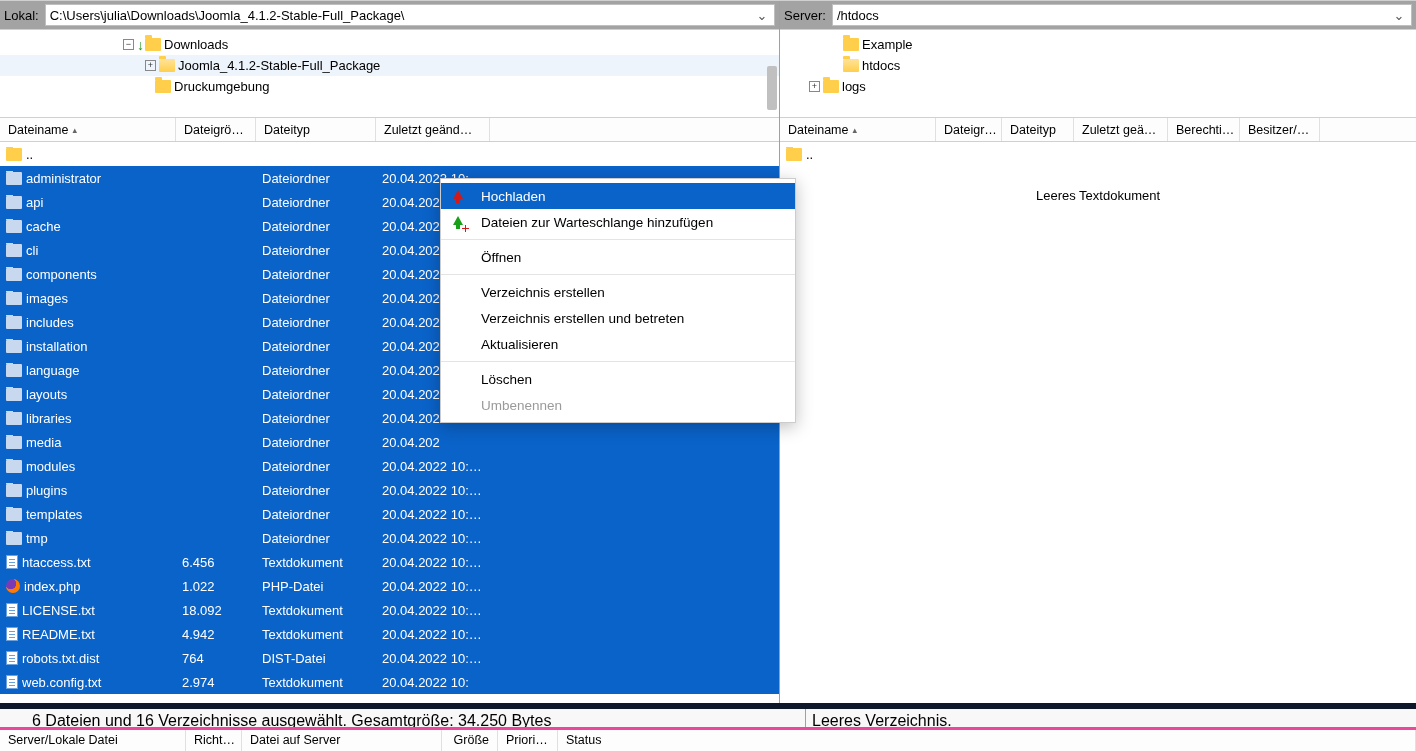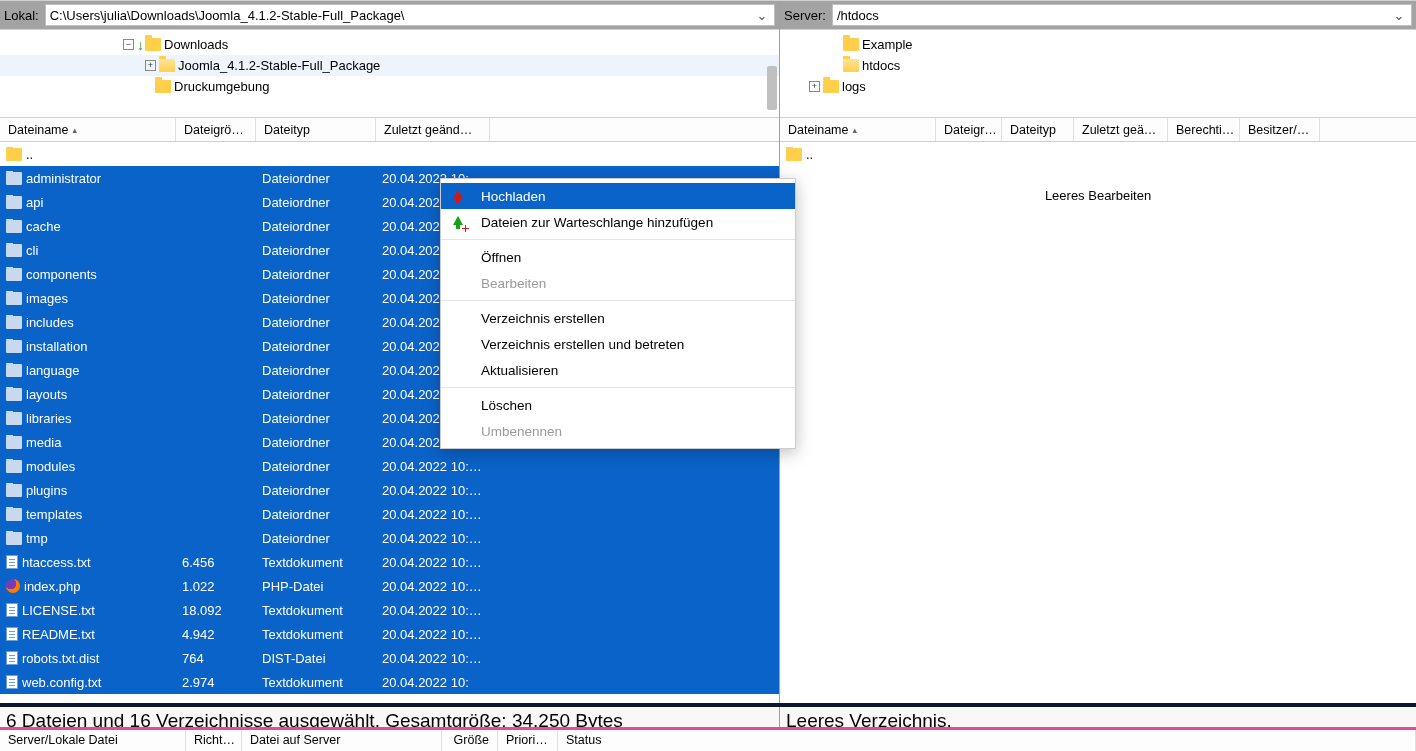--- a/index.html
+++ b/index.html
@@ -195,24 +195,25 @@
 
   .empty-msg {
     text-align: center;
     padding-top: 22px;
     color: #000;
     font-size: 13px;
   }
 
   .status-strip {
     height: 24px;
-    border-top: 4px solid #0f172a;
-    display: flex;
-    font-size: 19px;
+    border-top: 6px solid #0f172a;
+    display: flex;
+    font-size: 16px;
     background: #f8f8f8;
+    padding-left: 26px;
   }
   .status-strip .half {
     padding: 3px 6px;
   }
   .status-strip .half.local-s { width: 780px; border-right: 1px solid #a0a0a0; }
   .status-strip .half.server-s { flex: 1; }
 
   .queue-hdr {
     height: 24px;
     display: flex;
@@ -568,21 +569,21 @@
       <div class="col c6">Besitzer/…</div>
     </div>
 
     <div class="list">
       <div class="row parent">
         <div class="cell c1 name-c">
             <span class="folder-icon"></span>
             <span>..</span>
           </div>
       </div>
-      <div class="empty-msg">Leeres Bearbeiten</div>
+      <div class="empty-msg">Leeres Textdokument</div>
     </div>
   </div>
 </div>
 
 <div class="status-strip">
   <div class="half local-s">6 Dateien und 16 Verzeichnisse ausgewählt. Gesamtgröße: 34.250 Bytes</div>
   <div class="half server-s">Leeres Verzeichnis.</div>
 </div>
 
 <div class="queue-hdr">
@@ -605,23 +606,20 @@
     <span class="micon">
         <span class="up-grn"></span>
         <span class="plus"></span>
       </span>
     <span>Dateien zur Warteschlange hinzufügen</span>
   </div>
   <div class="sep"></div>
   <div class="mi">
       <span>Öffnen</span>
     </div>
-  <div class="mi disabled">
-      <span>Bearbeiten</span>
-    </div>
   <div class="sep"></div>
   <div class="mi">
       <span>Verzeichnis erstellen</span>
     </div>
   <div class="mi">
       <span>Verzeichnis erstellen und betreten</span>
     </div>
   <div class="mi">
       <span>Aktualisieren</span>
     </div>

